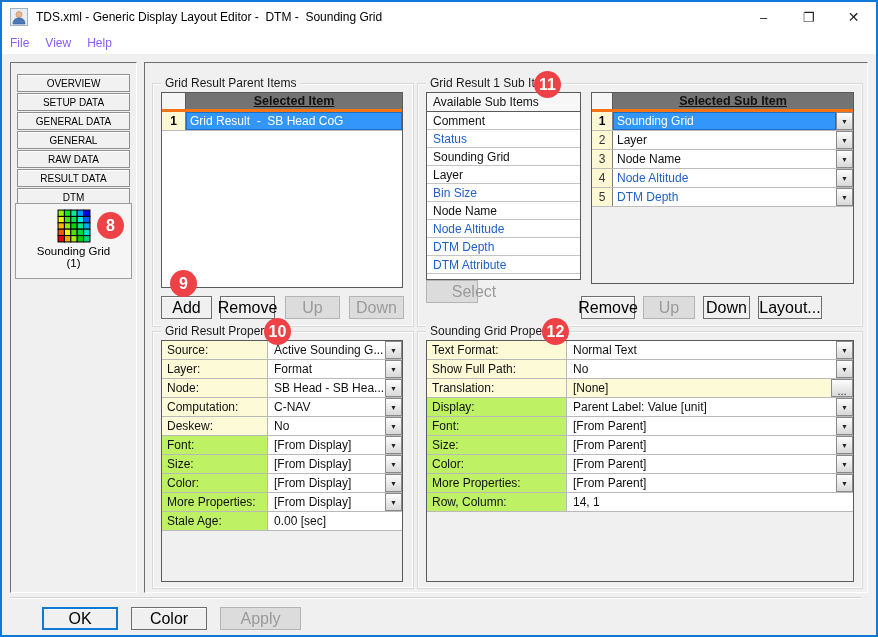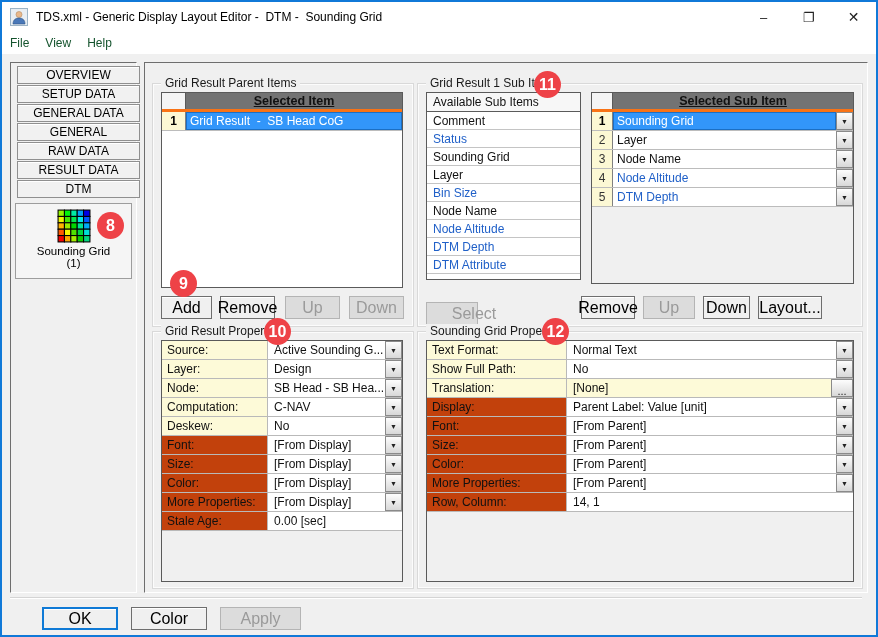--- a/index.html
+++ b/index.html
@@ -13,25 +13,25 @@
   }
   
   .titlebar { position:absolute; left:0; top:0; width:100%; height:30px; background:#ffffff; display:flex; align-items:center; }
   .app-icon { width:18px; height:18px; margin-left:8px; flex:0 0 auto; }
   .title-text { margin-left:8px; font-size:12px; color:#000; white-space:pre; }
   .win-controls { position:absolute; right:0; top:0; height:30px; display:flex; }
   .win-ctl { width:45px; height:30px; display:flex; align-items:center; justify-content:center; font-size:13px; color:#222; cursor:default; }
   .win-ctl.close { font-size:14px; }
   
   .menubar { position:absolute; left:0; top:30px; width:100%; height:22px; background:#ffffff; display:flex; align-items:center; }
-  .menu-item { padding:2px 8px; color:#14532d; }
+  .menu-item { padding:2px 8px; color:#8b5cf6; }
   
   .sunken { background:#f0f0f0; border:1px solid; border-color:#6e6e6e #ffffff #ffffff #6e6e6e; }
   .sidebar { position:absolute; left:8px; top:60px; width:127px; height:531px; }
-  .side-tab { position:absolute; left:6px; width:123px; height:18px; background:#f1f1f1; border:1px solid #8f8f8f; font-size:12px; color:#000; display:flex; align-items:center; justify-content:center; box-shadow:inset 0 1px 0 #ffffff; }
+  .side-tab { position:absolute; left:6px; width:113px; height:18px; background:#f1f1f1; border:1px solid #8f8f8f; font-size:10px; color:#000; display:flex; align-items:center; justify-content:center; box-shadow:inset 0 1px 0 #ffffff;margin-top:8px; }
   .side-sel-item { position:absolute; left:4px; top:140px; width:117px; height:76px; background:#f5f5f5; border:1px solid #9d9d9d; text-align:center; font-size:11.5px; color:#000; }
   .side-sel-item .grid-icon { margin-top:5px; width:34px; height:34px; }
   .mainpanel { position:absolute; left:142px; top:60px; width:724px; height:531px;text-align:center; }
   
   .groupbox { position:absolute; border:1px solid #d9d9d9; box-shadow:inset 0 0 0 1px #fcfcfc; }
   .group-label { position:absolute; top:-8px; left:8px; background:#f0f0f0; padding:0 4px; font-size:12px; color:#1a1a1a; line-height:15px; }
   .g1 { left:7px; top:20px; width:262px; height:244px; }
   .g2 { left:272px; top:20px; width:446px; height:244px; }
   .g3 { left:7px; top:268px; width:262px; height:258px; }
   .g4 { left:272px; top:268px; width:446px; height:258px; }
@@ -50,21 +50,21 @@
   .dd-btn { width:17px; margin:0; background:linear-gradient(#fdfdfd,#d8d8d8); border:1px solid #8a8a8a; display:flex; align-items:center; justify-content:center; font-size:7px; color:#222; flex:0 0 auto; }
   
   .avail { position:absolute; border:1px solid #5a5a5a; background:#ffffff; }
   .avail-hdr { height:19px; border-bottom:1px solid #5a5a5a; background:#f7f7f7; display:flex; align-items:center; padding-left:6px; }
   .avail-item { height:18px; border-bottom:1px solid #c4c4c4; display:flex; align-items:center; padding-left:6px; background:#fff; }
   
   .prop-tbl { position:absolute; border:1px solid #5a5a5a; background:#f0f0f0; }
   .prow { display:flex; height:19px; border-bottom:1px solid #b9b9b9; background:#fff; }
   .plabel { border-right:1px solid #b9b9b9; display:flex; align-items:center; padding-left:5px; flex:0 0 auto; }
   .plabel.yel { background:#fdfad8; }
-  .plabel.blu { background:#c2410c; }
+  .plabel.blu { background:#bef264; }
   .pvalue { flex:1; display:flex; align-items:center; padding-left:6px; background:#fff; white-space:pre; overflow:hidden; }
   .pvalue.yel { background:#fdfad8; }
   .ell-btn { width:22px; background:linear-gradient(#fdfdfd,#d8d8d8); border:1px solid #8a8a8a; display:flex; align-items:flex-end; justify-content:center; font-size:11px; line-height:10px; color:#222; flex:0 0 auto; }
   
   .btn { position:absolute; height:23px; background:#f0f0f0; border:1px solid #6e6e6e; box-shadow:inset 0 1px 0 #fff; font-size:16px; color:#000; display:flex; align-items:center; justify-content:center; }
   .btn.disabled { background:#dcdcdc; border-color:#b4b4b4; color:#9a9a9a; box-shadow:none; }
   .footer-line { position:absolute; left:8px; top:595px; width:852px; height:2px; border-top:1px solid #d4d4d4; border-bottom:1px solid #ffffff; }
   .btn.default-ok { border:2px solid #0f7ad6; }
   
   .badge { position:absolute; width:27px; height:27px; border-radius:50%; background:#ee4247; color:#ffffff; font-weight:bold; font-size:16px; display:flex; align-items:center; justify-content:center; z-index:50; }
@@ -197,38 +197,38 @@
         <div class="dd-btn">▼</div>
       </div>
       <div class="trow">
         <div class="num-cell" style="width:21px">5</div>
         <div class="txt-cell blue-text">DTM Depth</div>
         <div class="dd-btn">▼</div>
       </div>
       <div class="fill-gray" style="height:76px"></div>
     </div>
 
-    <div class="btn disabled" style="left:8px; top:218px; width:52px;padding-left:44px;">Select</div>
+    <div class="btn disabled" style="left:8px; top:196px; width:52px;padding-left:44px;">Select</div>
     <div class="btn" style="left:163px; top:212px; width:54px;">Remove</div>
     <div class="btn disabled" style="left:225px; top:212px; width:52px;">Up</div>
     <div class="btn" style="left:285px; top:212px; width:47px;">Down</div>
     <div class="btn" style="left:340px; top:212px; width:64px;">Layout...</div>
   </div>
 
   <div class="groupbox g3">
     <span class="group-label">Grid Result Properties</span>
     <div class="prop-tbl" style="left:8px; top:8px; width:242px; height:242px;">
       <div class="prow">
         <div class="plabel yel" style="width:106px">Source:</div>
         <div class="pvalue">Active Sounding G...</div>
         <div class="dd-btn">▼</div>
       </div>
       <div class="prow">
         <div class="plabel yel" style="width:106px">Layer:</div>
-        <div class="pvalue">Design</div>
+        <div class="pvalue">Format</div>
         <div class="dd-btn">▼</div>
       </div>
       <div class="prow">
         <div class="plabel yel" style="width:106px">Node:</div>
         <div class="pvalue">SB Head - SB Hea...</div>
         <div class="dd-btn">▼</div>
       </div>
       <div class="prow">
         <div class="plabel yel" style="width:106px">Computation:</div>
         <div class="pvalue">C-NAV</div>

